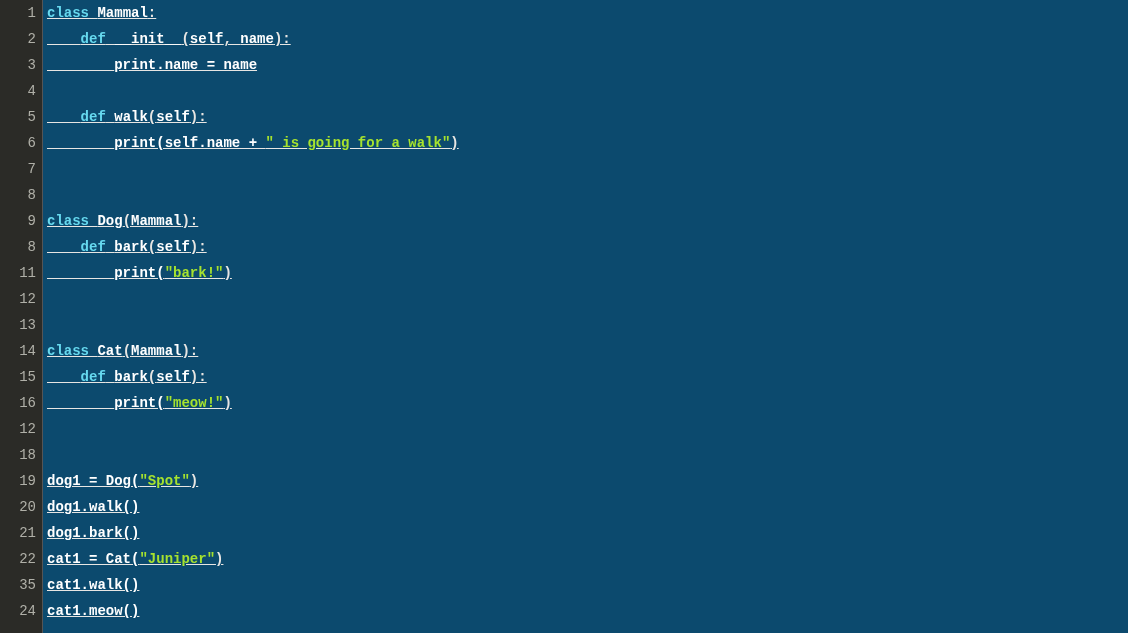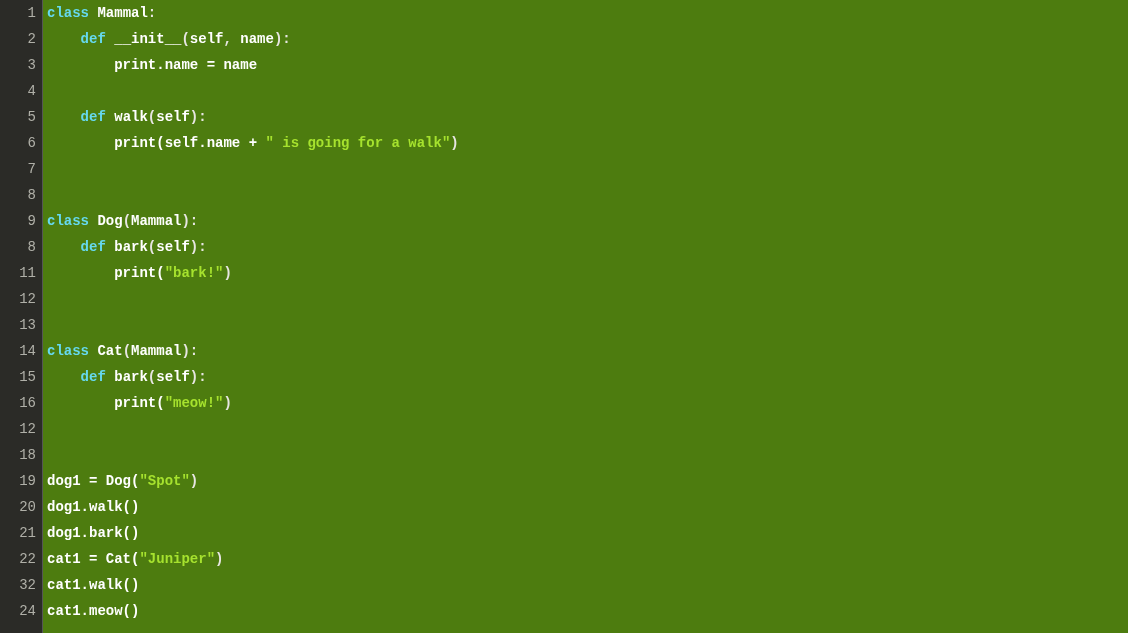--- a/index.html
+++ b/index.html
@@ -27,22 +27,23 @@
     user-select: none;
     min-width: 36px;
   }
   .gutter div, .code div {
     height: 26px;
     line-height: 26px;
     white-space: pre;
   }
   .code {
     flex: 1;
-    background: #4d7c0f;
+    background: #0c4a6e;
     padding-left: 4px;
+    text-decoration: underline;
   }
   .kw   { color: #66d9ef; font-weight: bold; }   
   .id   { color: #ffffff; font-weight: bold; }   
   .fn   { color: #ffffff; font-weight: bold; }   
   .punc { color: #e8e6e3; font-weight: bold; }   
   .str  { color: #a6e22e; font-weight: bold; }   
   .plain{ color: #e8e6e3; font-weight: bold; }
 </style>
 </head>
 <body>
@@ -64,21 +65,21 @@
     <div>13</div>
     <div>14</div>
     <div>15</div>
     <div>16</div>
     <div>12</div>
     <div>18</div>
     <div>19</div>
     <div>20</div>
     <div>21</div>
     <div>22</div>
-    <div>32</div>
+    <div>35</div>
     <div>24</div>
   </div>
   <div class="code">
 
     <div><span class="kw">class</span><span class="plain"> </span><span class="id">Mammal</span><span class="punc">:</span></div>
 
     <div><span class="plain">    </span><span class="kw">def</span><span class="plain"> </span><span class="fn">__init__</span><span class="punc">(</span><span class="id">self</span><span class="punc">, </span><span class="id">name</span><span class="punc">):</span></div>
 
     <div><span class="plain">        </span><span class="id">print.name = name</span></div>
 

